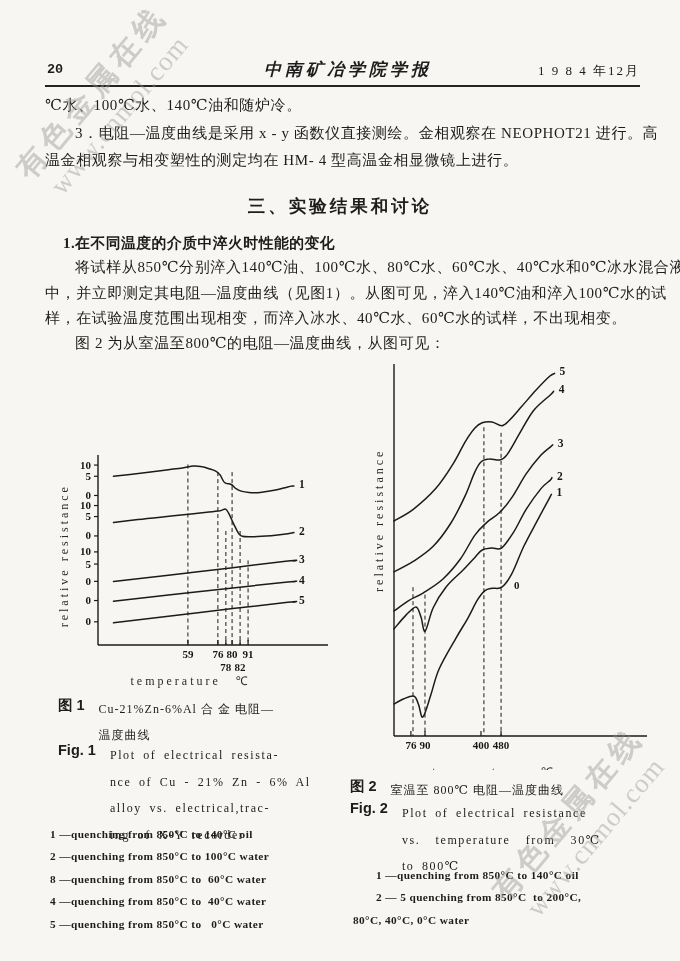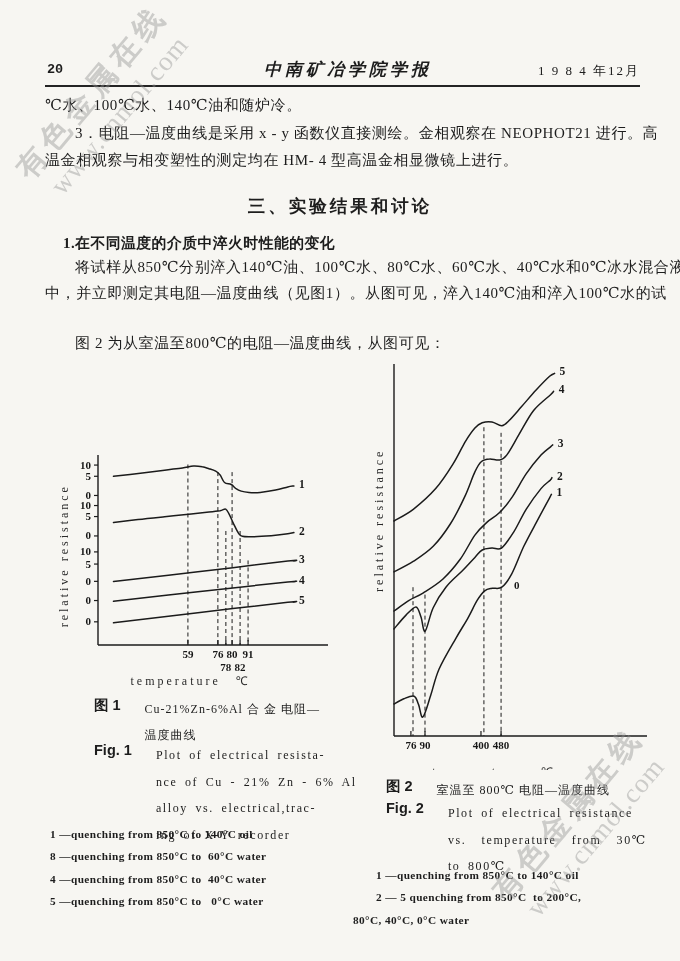--- a/index.html
+++ b/index.html
@@ -20,21 +20,21 @@
   .hdr-rule{position:absolute;left:45px;right:40px;top:85px;border-top:2px solid #242424;}
   
   .bline{position:absolute;font-size:15px;letter-spacing:0.6px;white-space:pre;}
   .sec-head{position:absolute;left:0;right:0;top:194px;text-align:center;font-size:17.5px;
             font-weight:bold;letter-spacing:3px;}
   .sub-head{position:absolute;left:63px;top:234px;font-size:14.8px;font-weight:bold;letter-spacing:0.5px;}
   
   .chart{position:absolute;}
   #chart1{left:50px;top:447px;}
   #chart2{left:344px;top:354px;}
-  .cap{position:absolute;display:flex;gap:24px;margin-left:36px;}
+  .cap{position:absolute;display:flex;gap:14px;}
   .cap-label{font-weight:bold;font-size:14.5px;white-space:nowrap;font-family:"Liberation Sans","DejaVu Sans",sans-serif;}
   .cap-cn-lines div{font-size:12px;letter-spacing:1px;line-height:26px;white-space:pre;}
   .cap-en-lines div{font-size:12px;letter-spacing:1.6px;word-spacing:3px;line-height:26.5px;white-space:pre;}
   .legend div{font-size:11.3px;font-weight:bold;letter-spacing:0.4px;line-height:22.4px;white-space:pre;}
   .legend .outdent{margin-left:-23px;}
   
   .tick{font:bold 11px "Liberation Serif",serif;fill:#181818;}
   .slabel{font:bold 11.5px "Liberation Serif",serif;fill:#181818;}
   .axlabel{font:12px "Liberation Serif",serif;fill:#2a2a2a;letter-spacing:3px;}
 </style>
@@ -59,20 +59,21 @@
 
   <div class="bline" style="left:45px;top:96px;">℃水、100℃水、140℃油和随炉冷。</div>
   <div class="bline" style="left:75px;top:124px;">3．电阻—温度曲线是采用 x - y 函数仪直接测绘。金相观察在 NEOPHOT21 进行。高</div>
   <div class="bline" style="left:45px;top:151px;">温金相观察与相变塑性的测定均在 HM- 4 型高温金相显微镜上进行。</div>
 
   <div class="sec-head">三、实验结果和讨论</div>
   <div class="sub-head">1.在不同温度的介质中淬火时性能的变化</div>
 
   <div class="bline" style="left:75px;top:258px;">将试样从850℃分别淬入140℃油、100℃水、80℃水、60℃水、40℃水和0℃冰水混合液</div>
   <div class="bline" style="left:45px;top:284px;">中，并立即测定其电阻—温度曲线（见图1）。从图可见，淬入140℃油和淬入100℃水的试</div>
+  <div class="bline" style="left:45px;top:309px;">样，在试验温度范围出现相变，而淬入冰水、40℃水、60℃水的试样，不出现相变。</div>
   <div class="bline" style="left:75px;top:334px;">图 2 为从室温至800℃的电阻—温度曲线，从图可见：</div>
 
   <svg id="chart1" class="chart" width="280" height="248" viewBox="0 0 280 248">
       <line x1="48" y1="8" x2="48" y2="198" stroke="#1b1b1b" stroke-width="1.4"></line>
       <line x1="48" y1="198" x2="278" y2="198" stroke="#1b1b1b" stroke-width="1.4"></line>
       <line x1="44" y1="18.07" x2="48" y2="18.07" stroke="#1b1b1b" stroke-width="1.2"></line>
       <text x="41" y="21.57" text-anchor="end" class="tick">10</text>
       <line x1="44" y1="29.28" x2="48" y2="29.28" stroke="#1b1b1b" stroke-width="1.2"></line>
       <text x="41" y="32.78" text-anchor="end" class="tick">5</text>
       <line x1="44" y1="48.47" x2="48" y2="48.47" stroke="#1b1b1b" stroke-width="1.2"></line>
@@ -137,20 +138,21 @@
     <span class="cap-label">Fig. 1</span>
     <div class="cap-en-lines">
       <div>Plot of electrical resista-</div>
       <div>nce of Cu - 21% Zn - 6% Al</div>
       <div>alloy vs. electrical,trac-</div>
       <div>ing of X-Y recorder</div>
     </div>
   </div>
   <div class="legend" style="position:absolute;left:50px;top:823px;">
     <div>1 —quenching from 850°C to 140°C oil</div>
+    <div>2 —quenching from 850°C to 100°C water</div>
     <div>8 —quenching from 850°C to  60°C water</div>
     <div>4 —quenching from 850°C to  40°C water</div>
     <div>5 —quenching from 850°C to   0°C water</div>
   </div>
 
   <svg id="chart2" class="chart" width="316" height="416" viewBox="0 0 316 416">
       <line x1="50" y1="10" x2="50" y2="382" stroke="#1b1b1b" stroke-width="1.4"></line>
       <line x1="50" y1="382" x2="303" y2="382" stroke="#1b1b1b" stroke-width="1.4"></line>
       <line x1="66.905" y1="377" x2="66.905" y2="382" stroke="#1b1b1b" stroke-width="1.2"></line>
       <text x="66.905" y="395" text-anchor="middle" class="tick">76</text>

